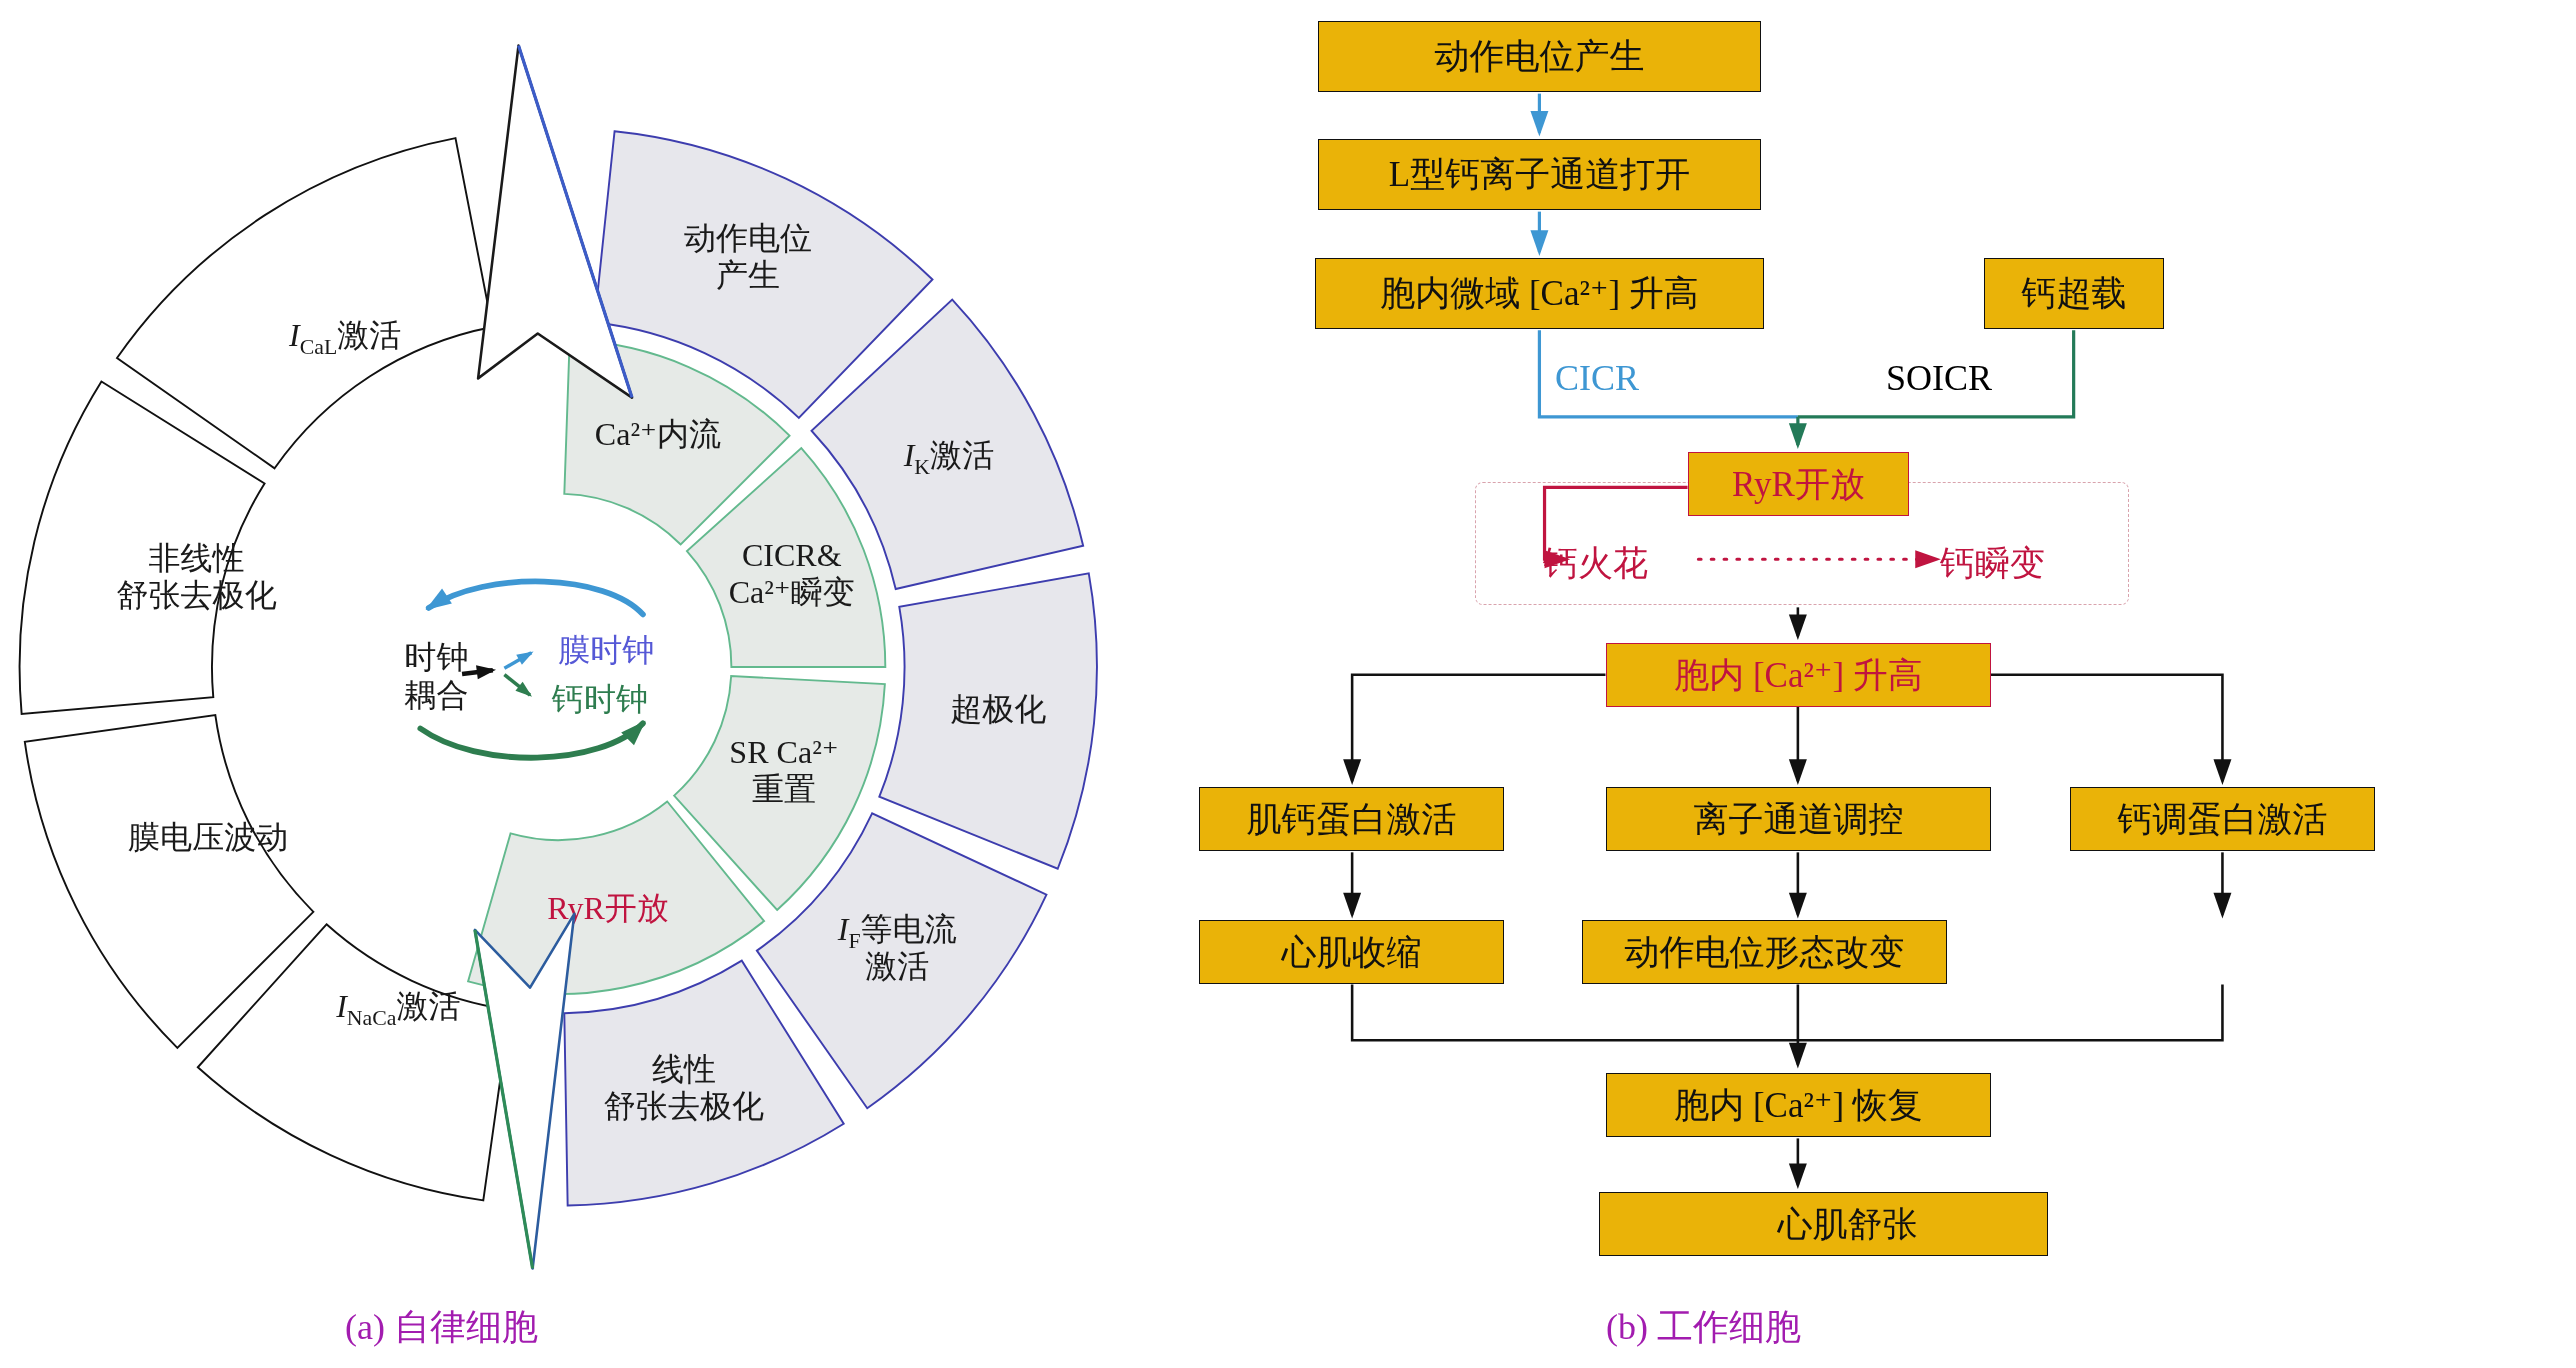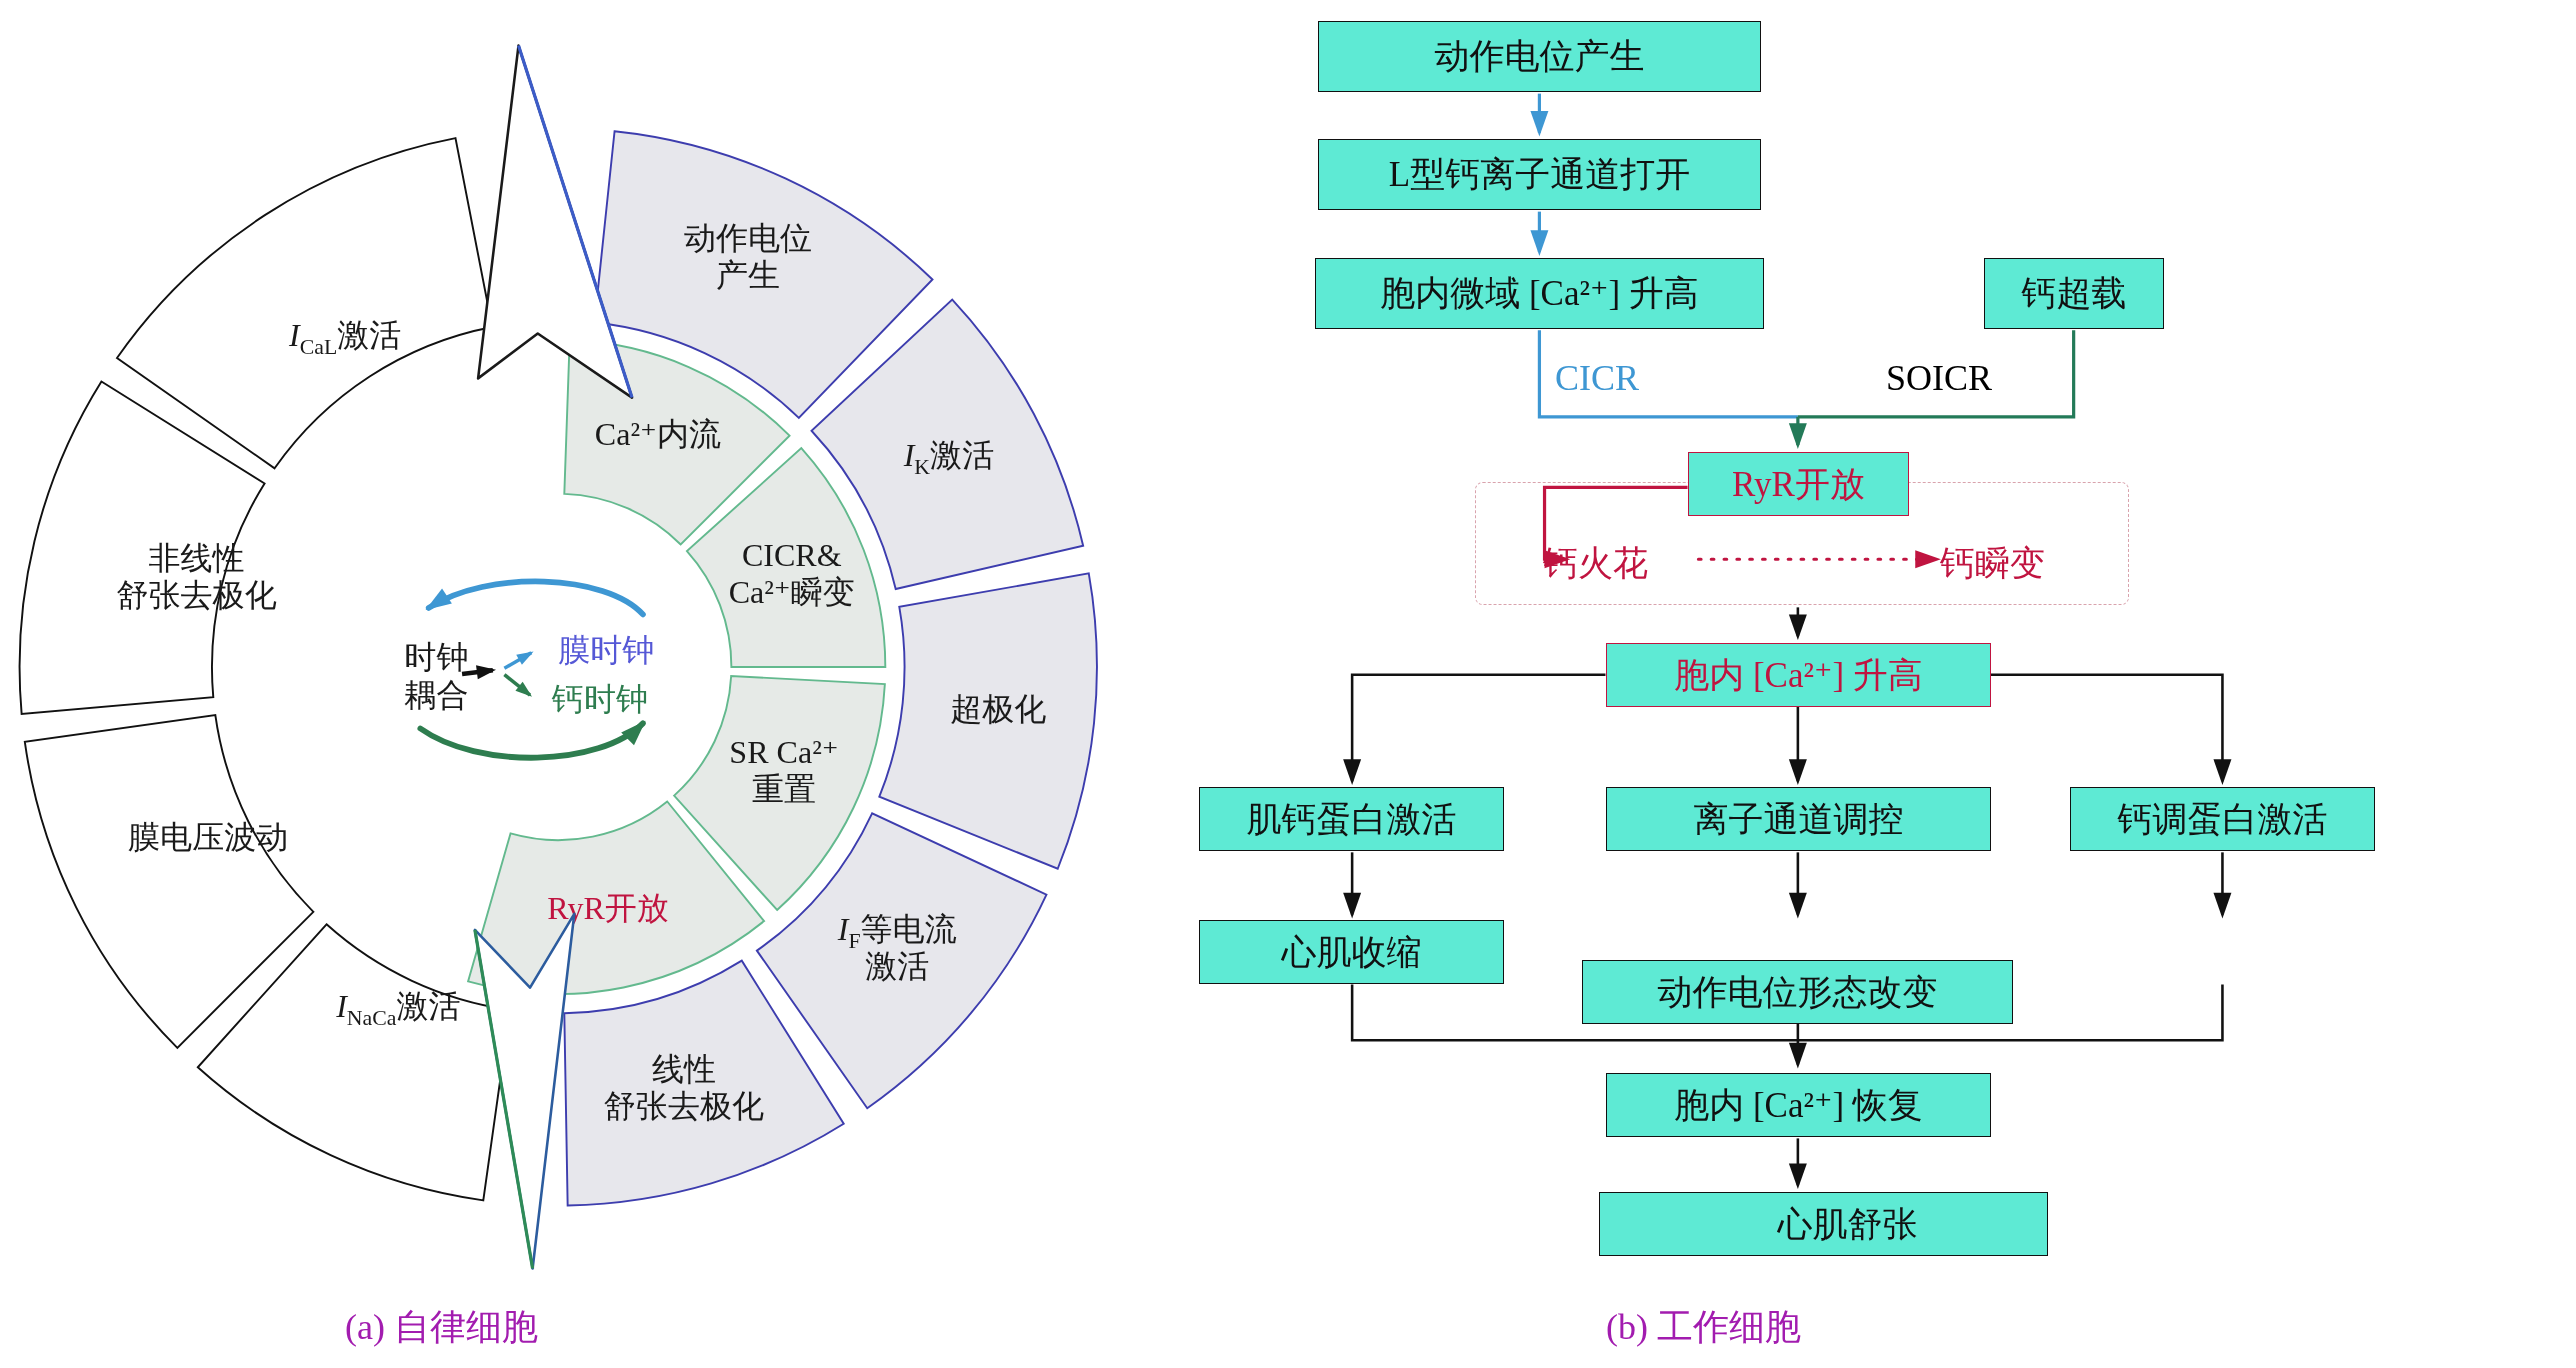--- a/index.html
+++ b/index.html
@@ -1,20 +1,20 @@
 <!DOCTYPE html>
 <html style="font-size:10.3px"><head>
 <meta charset="utf-8">
 <style>
   html,body{margin:0;padding:0;background:#fff;}
   body{width:2576px;height:1368px;font-family:"Liberation Serif","DejaVu Serif",serif;}
   #figure{position:relative;width:2576px;height:1368px;overflow:hidden;background:#fff;}
   svg{position:absolute;left:0;top:0;}
   svg text{font-family:"Liberation Serif","DejaVu Serif",serif;}
-  .fbox{position:absolute;box-sizing:border-box;border:1.9px solid #111;background:#5eead4;
+  .fbox{position:absolute;box-sizing:border-box;border:1.9px solid #111;background:#eab308;
         display:flex;align-items:center;justify-content:center;font-size:35px;color:#111;
         white-space:nowrap;z-index:5;}
   .fbox.red{border-color:#c01440;color:#c01440;}
   .dashedbox{position:absolute;box-sizing:border-box;border:1.9px dashed #d9a3ad;border-radius:7.7px;z-index:3;}
   .flabel{position:absolute;white-space:nowrap;z-index:6;}
   .flabel.blue{color:#3e97d3;font-size:36px;}
   .flabel.green{color:#000000;font-size:36px;text-align:left;}
   .flabel.redtext{color:#c01440;font-size:35px;text-align:left;}
   .caption{position:absolute;font-size:36px;color:#a21caf;text-align:left;z-index:6;}
   .lblue{stroke:#3e97d3;stroke-width:5;fill:none;}
@@ -140,21 +140,21 @@
   <div class="fbox" style="left:1318px;top:21px;width:443px;height:71px;">动作电位产生</div>
   <div class="fbox" style="left:1318px;top:139px;width:443px;height:71px;">L型钙离子通道打开</div>
   <div class="fbox" style="left:1315px;top:258px;width:449px;height:71px;">胞内微域 [Ca²⁺] 升高</div>
   <div class="fbox" style="left:1984px;top:258px;width:180px;height:71px;">钙超载</div>
   <div class="fbox red" style="left:1688px;top:452px;width:221px;height:64px;">RyR开放</div>
   <div class="fbox red" style="left:1606px;top:643px;width:385px;height:64px;">胞内 [Ca²⁺] 升高</div>
   <div class="fbox" style="left:1606px;top:787px;width:385px;height:64px;">离子通道调控</div>
   <div class="fbox" style="left:1199px;top:787px;width:305px;height:64px;">肌钙蛋白激活</div>
   <div class="fbox" style="left:2070px;top:787px;width:305px;height:64px;">钙调蛋白激活</div>
   <div class="fbox" style="left:1199px;top:920px;width:305px;height:64px;">心肌收缩</div>
-  <div class="fbox" style="left:1582px;top:920px;width:431px;height:64px;margin-top:40px;">动作电位形态改变</div>
+  <div class="fbox" style="left:1582px;top:920px;width:365px;height:64px;">动作电位形态改变</div>
   <div class="fbox" style="left:1606px;top:1073px;width:385px;height:64px;">胞内 [Ca²⁺] 恢复</div>
   <div class="fbox" style="left:1599px;top:1192px;width:449px;height:64px;padding-left:48px;">心肌舒张</div>
 
   <div class="flabel blue" style="left:1555px;top:357px;width:192px;">CICR</div>
   <div class="flabel green" style="left:1886px;top:357px;width:180px;">SOICR</div>
   <div class="flabel redtext" style="left:1543px;top:540px;width:173px;">钙火花</div>
   <div class="flabel redtext" style="left:1940px;top:540px;width:173px;">钙瞬变</div>
 
   <div class="caption" style="left:345px;top:1303px;width:385px;">(a) 自律细胞</div>
   <div class="caption" style="left:1606px;top:1303px;width:385px;">(b) 工作细胞</div>

